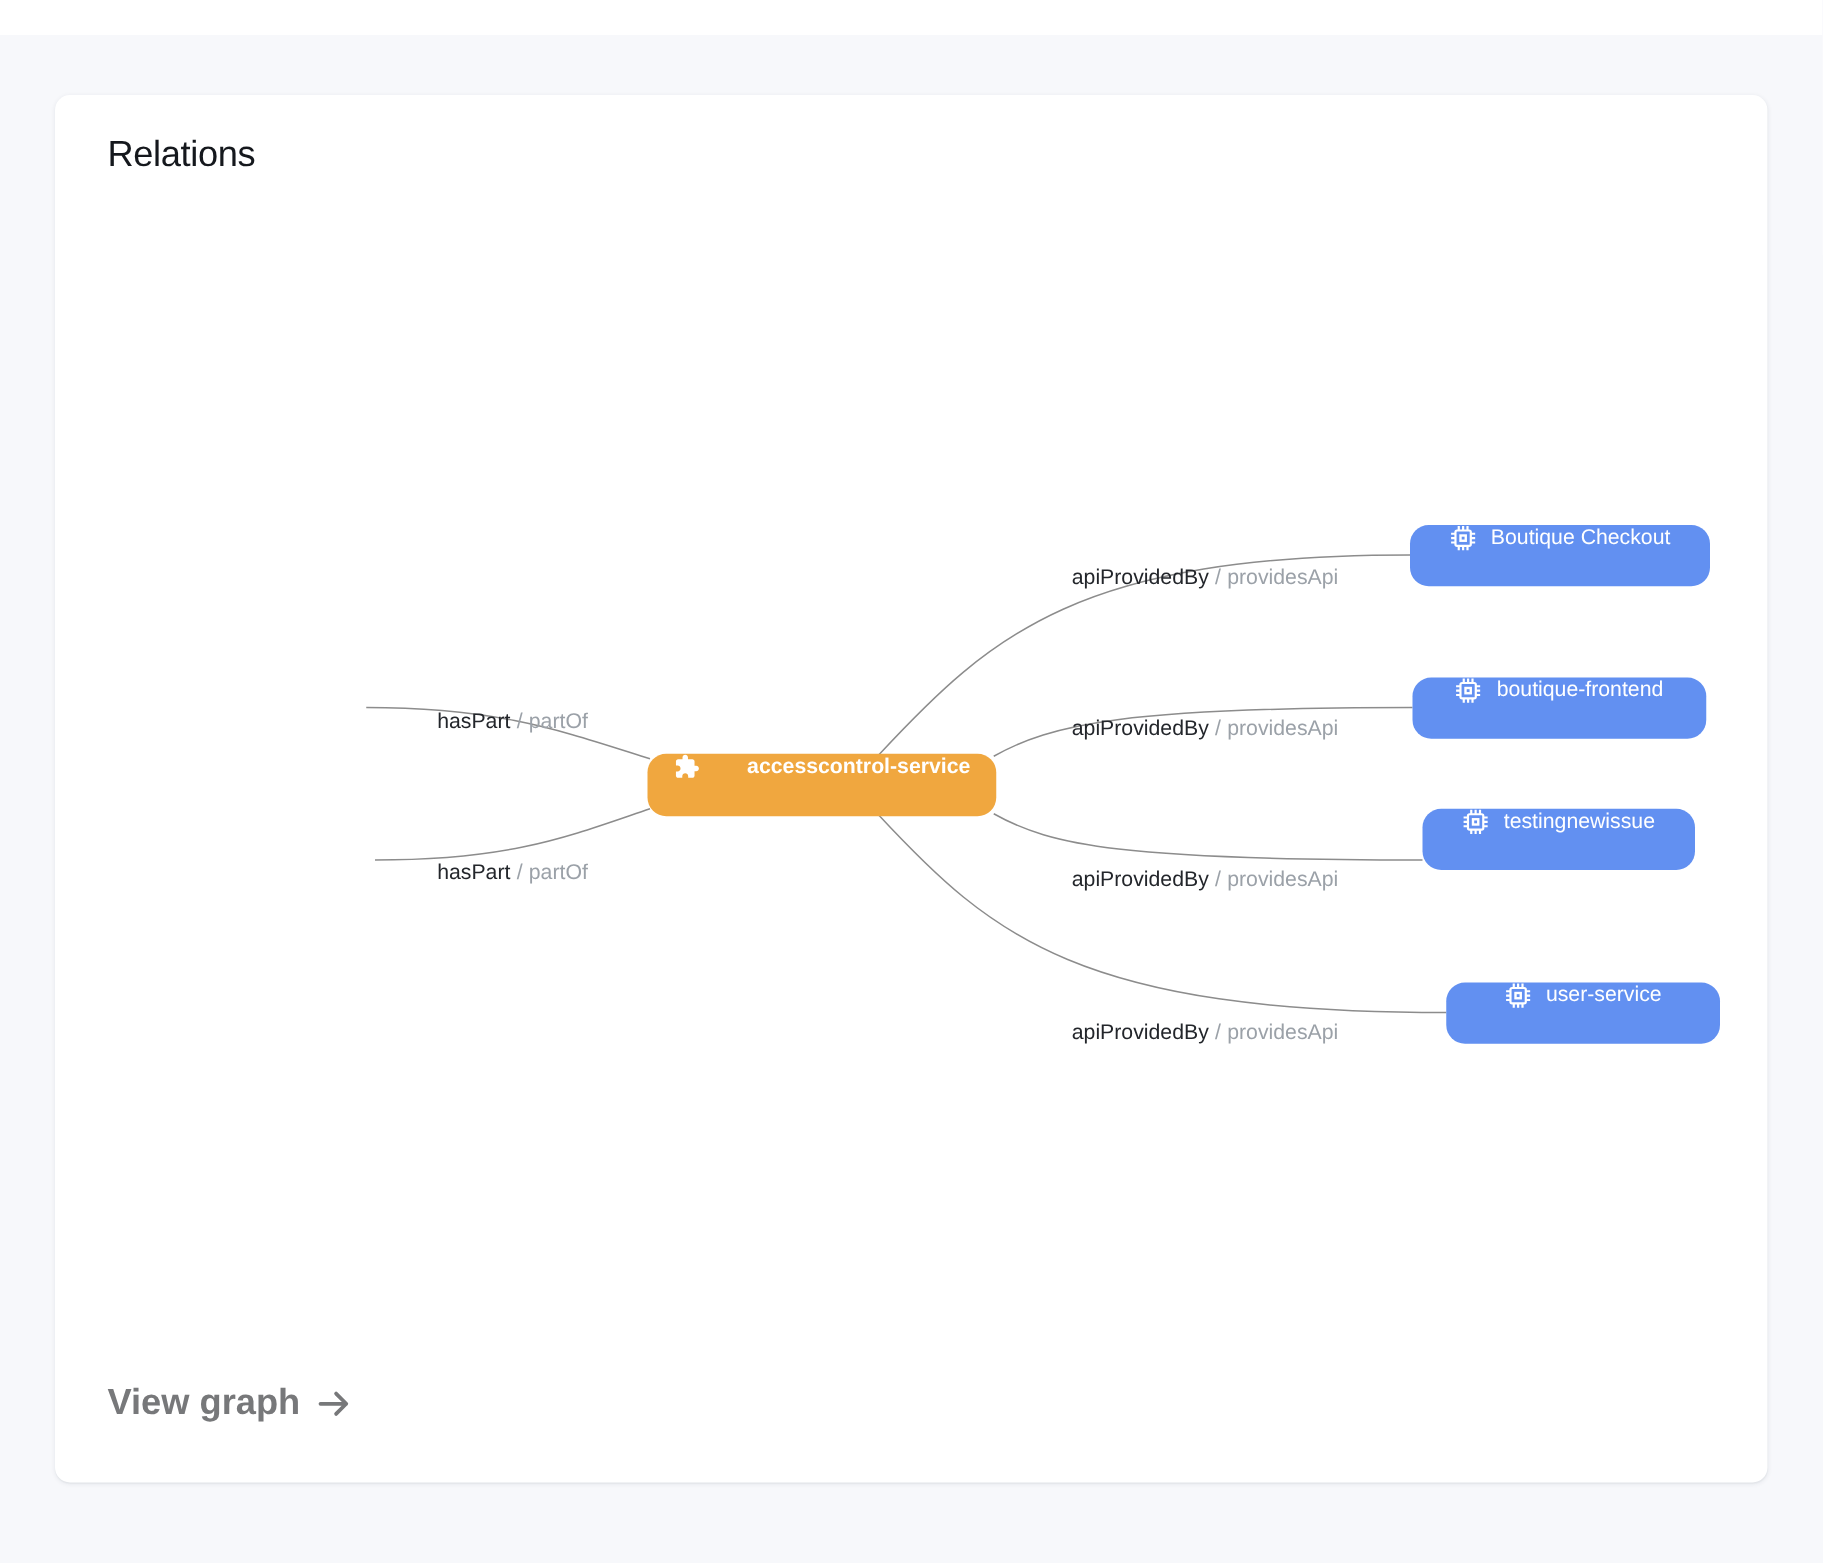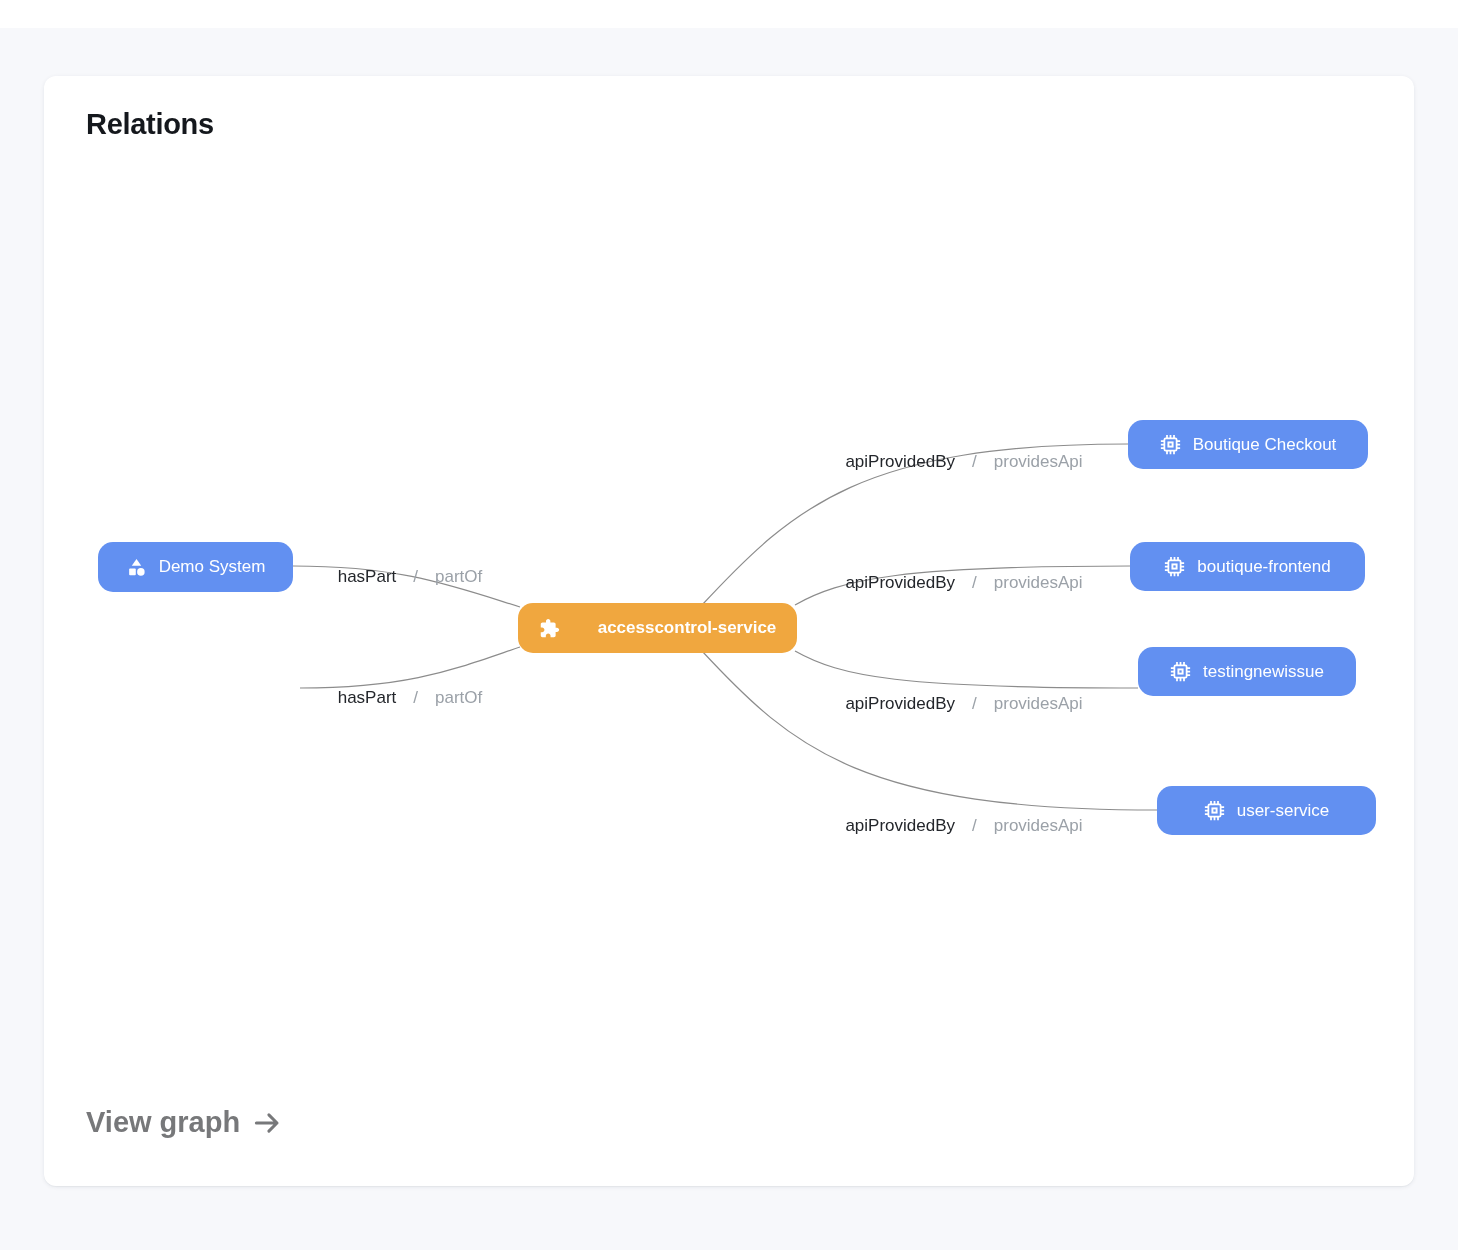--- a/index.html
+++ b/index.html
@@ -12,50 +12,50 @@
   .card {
     position: absolute;
     left: 44px; top: 76px;
     width: 1370px; height: 1110px;
     background: #ffffff;
     border-radius: 12px;
     box-shadow: 0 1px 4px rgba(30,40,60,0.08), 0 1px 1px rgba(30,40,60,0.04);
   }
   .card-title {
     position: absolute; left: 42px; top: 32px;
-    font-size: 29px; font-weight: 700;
+    font-size: 29px; font-weight: 400;
     color: #15181d; letter-spacing: -0.3px;
   }
   .canvas { position: absolute; inset: 0; overflow: hidden; }
   svg.edges { position: absolute; left: 0; top: 0; }
   svg.edges path {
     fill: none;
     stroke: var(--edge-color, #8c8c8c);
     stroke-width: 1.2;
   }
   .node {
     position: absolute;
     height: 50px;
-    display: flex; align-items: center; justify-content: center;
+    display: flex; align-items: flex-start; justify-content: center;
     gap: 12px;
     border-radius: 15px;
     color: #ffffff;
     font-size: 17px;
     white-space: nowrap;
     cursor: pointer;
     z-index: 3;
   }
   .node.blue { background: var(--node-blue, #6290f1); }
   .node.orange { background: var(--node-orange, #f0a73f); font-weight: 700; gap: 38px; }
   .node .nicon { display: flex; align-items: center; }
   .node .nicon svg { width: 21px; height: 21px; display: block; }
   .elabel {
     position: absolute;
     transform: translate(-50%, -50%);
-    display: inline-flex; gap: 17px;
+    display: inline-flex; gap: 5px;
     font-size: 17px;
     white-space: nowrap;
     z-index: 2;
   }
   .elabel .l-main { color: #23262b; }
   .elabel .l-sep, .elabel .l-rev { color: #9ba1a8; }
   .view-graph {
     position: absolute; left: 42px; top: 1030px;
     display: inline-flex; align-items: center; gap: 12px;
     font-size: 29px; font-weight: 700;
@@ -108,30 +108,20 @@
       <span class="l-main">apiProvidedBy</span>
       <span class="l-sep">/</span>
       <span class="l-rev">providesApi</span>
     </div>
     <div class="elabel" style="left:920px; top:750px">
       <span class="l-main">apiProvidedBy</span>
       <span class="l-sep">/</span>
       <span class="l-rev">providesApi</span>
     </div>
 
-    <div class="node blue" style="right:1121px; top:466px; width:195px">
-      <span class="nicon">
-        <svg viewBox="0 0 24 24" fill="#ffffff">
-          <path d="M12 2.2 6.6 10h10.8z"></path>
-          <rect x="3.6" y="13.2" width="7.6" height="7.6" rx="1"></rect>
-          <circle cx="17" cy="17" r="4.3"></circle>
-        </svg>
-      </span>
-      <span class="nlabel">Demo System</span>
-    </div>
 
 
     <div class="node orange" style="left:474px; top:527px; width:279px">
       <span class="nicon">
         <svg viewBox="0 0 24 24" fill="#ffffff">
           <path d="M20.5 11H19V7c0-1.1-.9-2-2-2h-4V3.5C13 2.12 11.88 1 10.5 1S8 2.12 8 3.5V5H4c-1.1 0-1.99.9-1.99 2v3.8H3.5c1.49 0 2.7 1.21 2.7 2.7s-1.21 2.7-2.7 2.7H2V20c0 1.1.9 2 2 2h3.8v-1.5c0-1.49 1.21-2.7 2.7-2.7 1.49 0 2.7 1.21 2.7 2.7V22H17c1.1 0 2-.9 2-2v-4h1.5c1.38 0 2.5-1.12 2.5-2.5S21.88 11 20.5 11z"></path>
         </svg>
       </span>
       <span class="nlabel">accesscontrol-service</span>
     </div>

